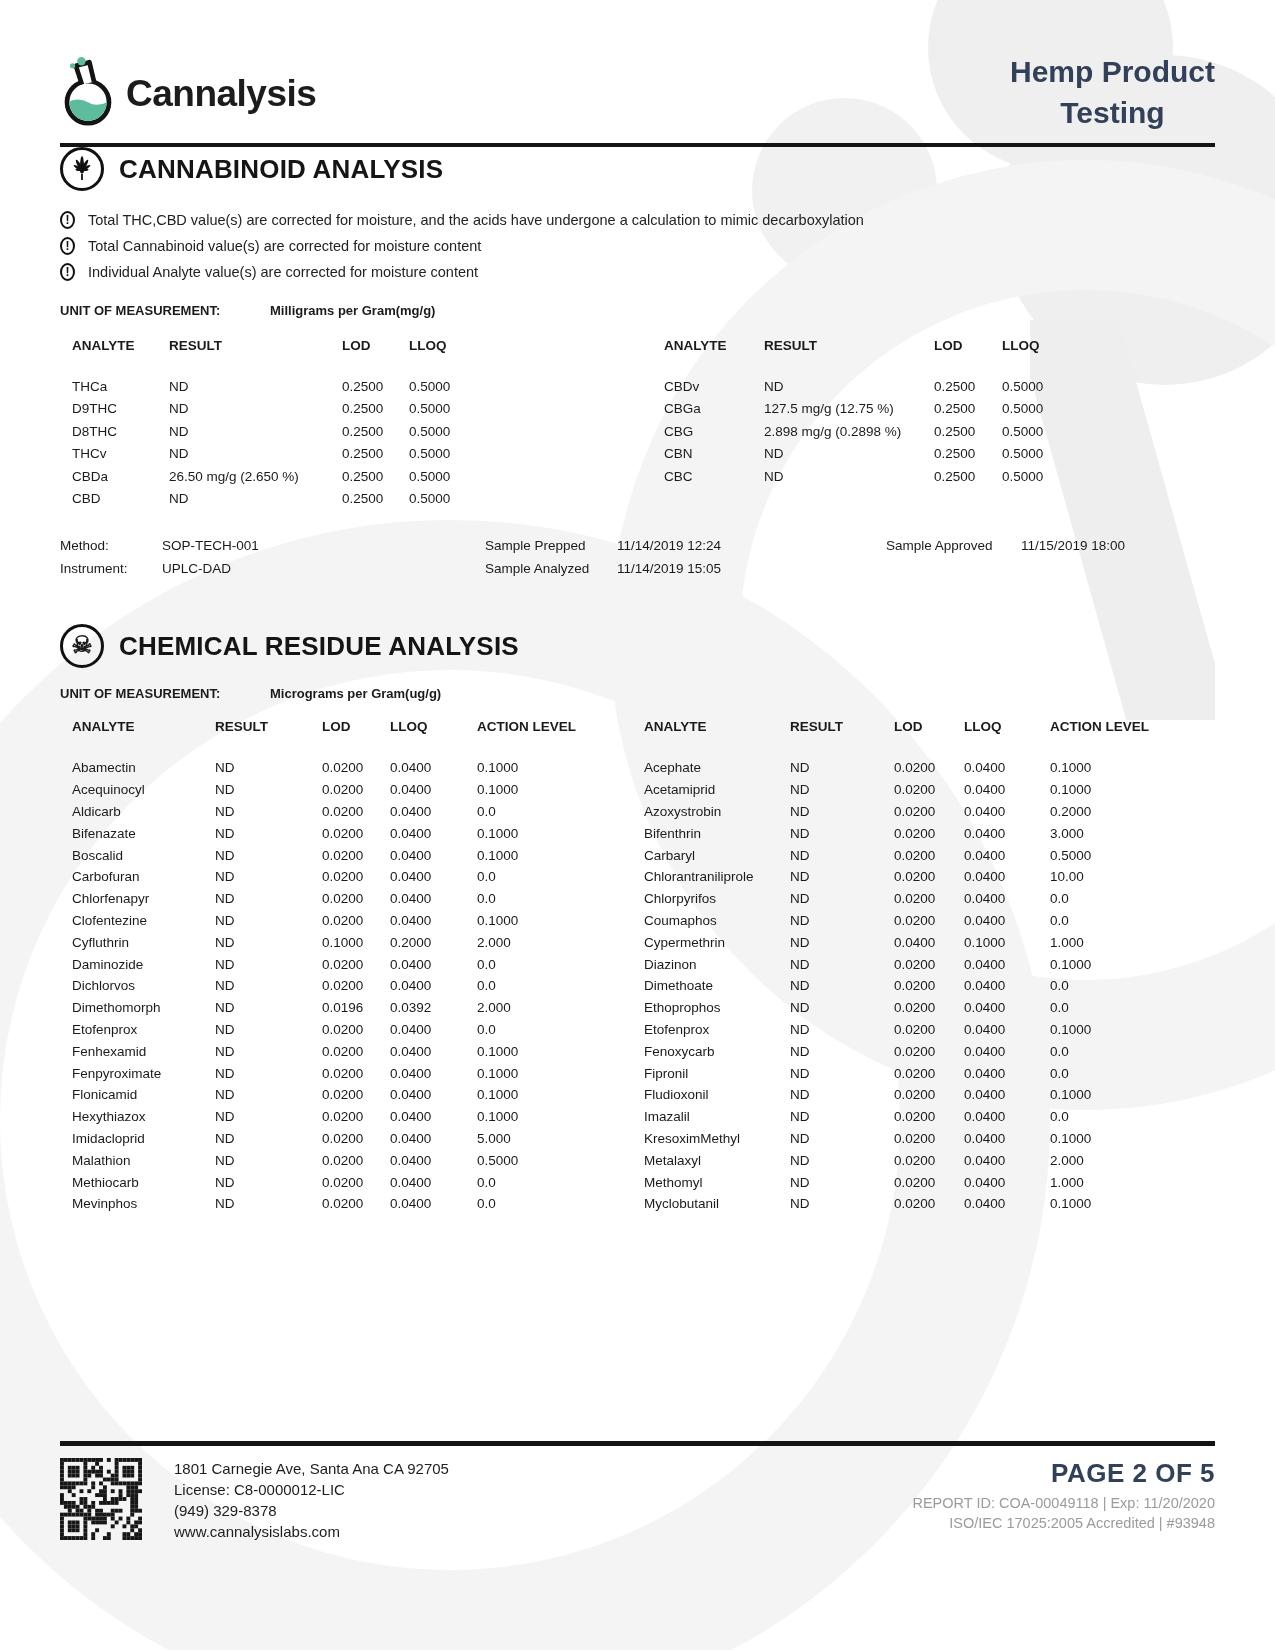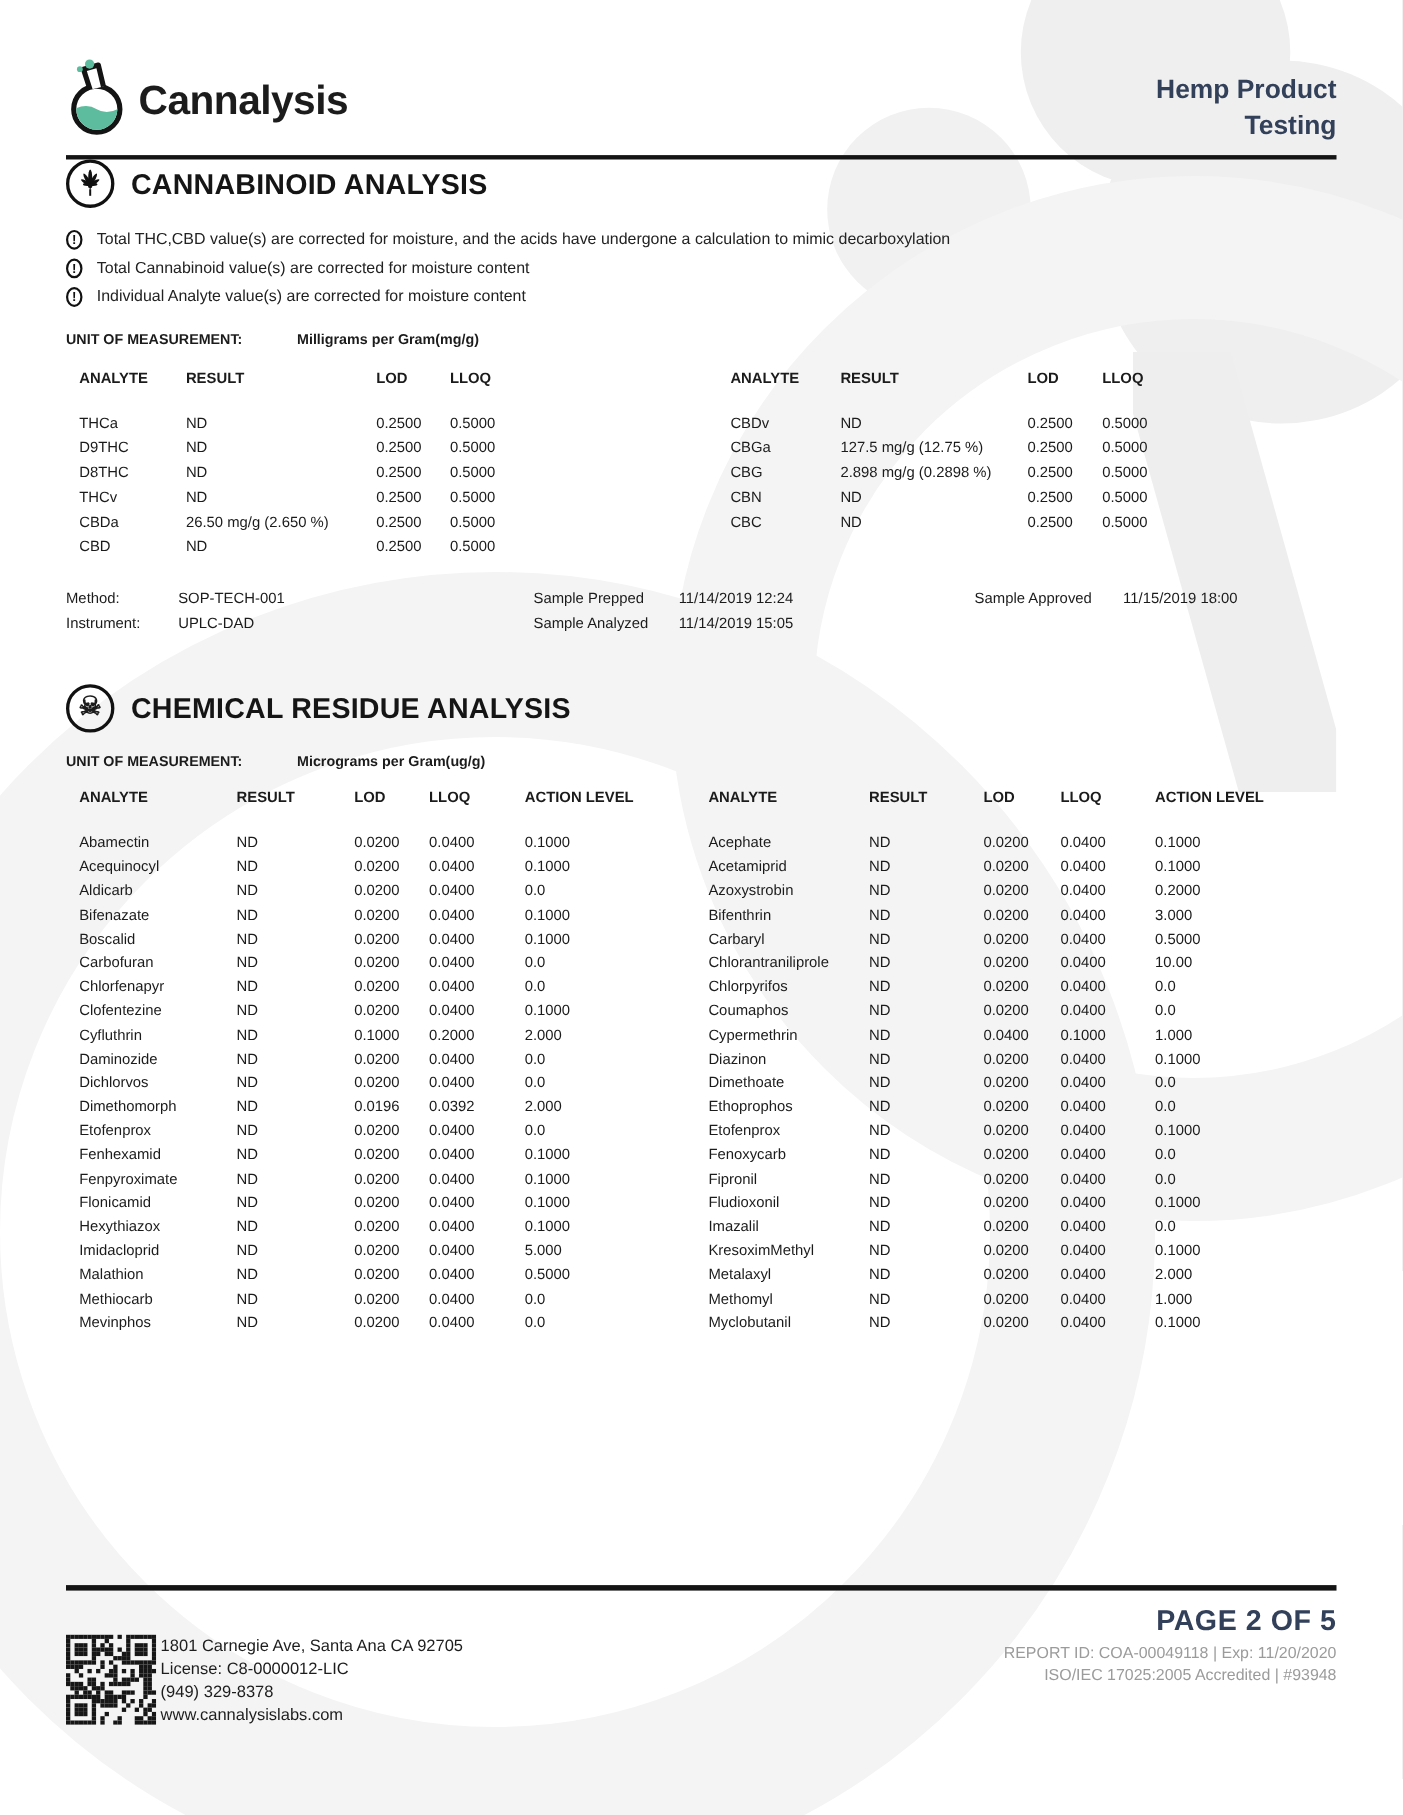--- a/index.html
+++ b/index.html
@@ -9,21 +9,21 @@
     background:#ffffff; overflow:hidden;
     font-family:"Liberation Sans", sans-serif; color:#1b1b1b;
   }
   .wm { position:absolute; z-index:0; border-radius:50%; }
   .content { position:relative; z-index:1; padding:52px 60px 0 60px; }
 
   
   .hdr { display:flex; justify-content:space-between; align-items:flex-end; }
   .logo { display:flex; align-items:center; gap:10px; }
   .logo-text { font-size:37px; font-weight:600; letter-spacing:-0.5px; color:#1c1c1c; }
-  .hdr-right { text-align:right; font-size:24px; font-weight:bold; color:#33405a; line-height:1.35; white-space:pre-line; }
+  .hdr-right { text-align:center; font-size:30px; font-weight:bold; color:#33405a; line-height:1.35; white-space:pre-line; }
   .rule { height:4px; background:#141414; margin-top:10px; }
 
   
   .sec-head { display:flex; align-items:center; gap:15px; }
   .sec-icon { width:44px; height:44px; border:3px solid #111; border-radius:50%;
               display:flex; align-items:center; justify-content:center; flex:0 0 auto; }
   .sec-title { font-size:26px; font-weight:bold; letter-spacing:0.2px; color:#151515; }
   .skull-glyph { font-size:24px; font-weight:bold; line-height:1; transform:translateY(-1px); }
 
   
@@ -59,21 +59,21 @@
                grid-template-columns:102px 323px 132px 269px 135px 1fr; }
 
   .sec2 { margin-top:44px; }
   .unit2 { margin-top:18px; }
   .pest-tables { margin-top:18px; }
 
   
   .footer { position:absolute; z-index:1; left:60px; right:60px; top:1441px; }
   .f-rule { height:5px; background:#141414; }
   .f-body { display:flex; justify-content:space-between; margin-top:12px; }
-  .f-left { display:flex; gap:4px;margin-top:28px; }
+  .f-left { display:flex; gap:32px; }
   .qr { width:82px; height:82px; flex:0 0 auto; }
   .f-addr { font-size:15px; line-height:21px; color:#1d1d1d; }
   .f-right { text-align:right; }
   .f-page { font-size:26px; font-weight:bold; color:#33405a; letter-spacing:0.5px; }
   .f-gray { font-size:14.5px; color:#9b9b9b; margin-top:4px; line-height:20px; }
 </style>
 </head>
 <body>
 
 <div class="page">

